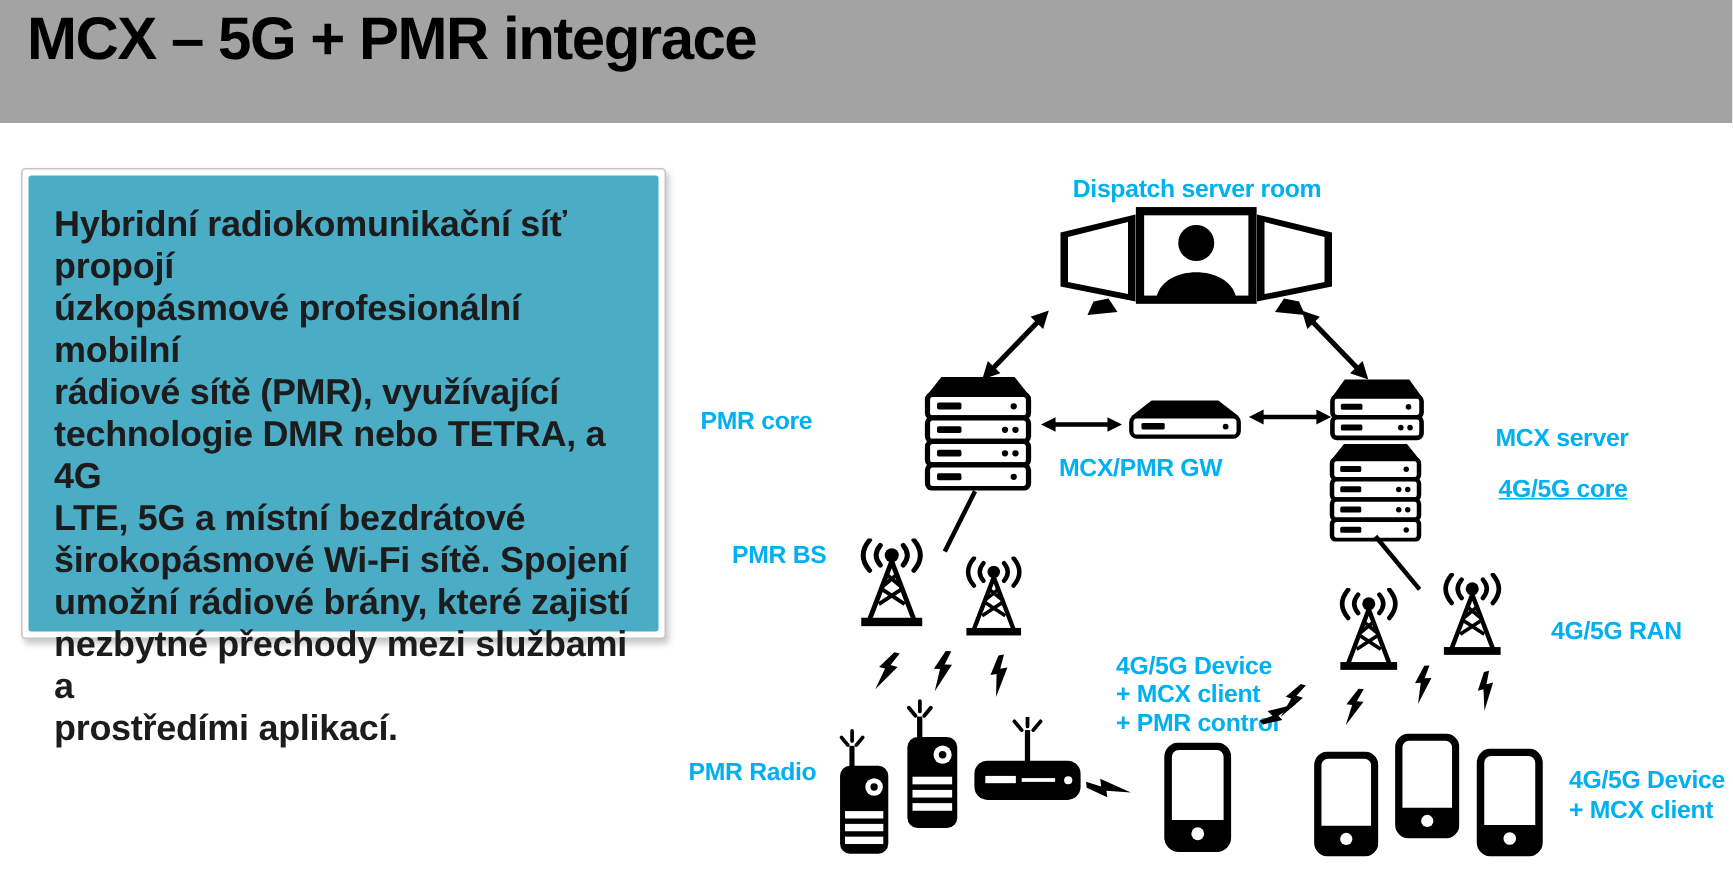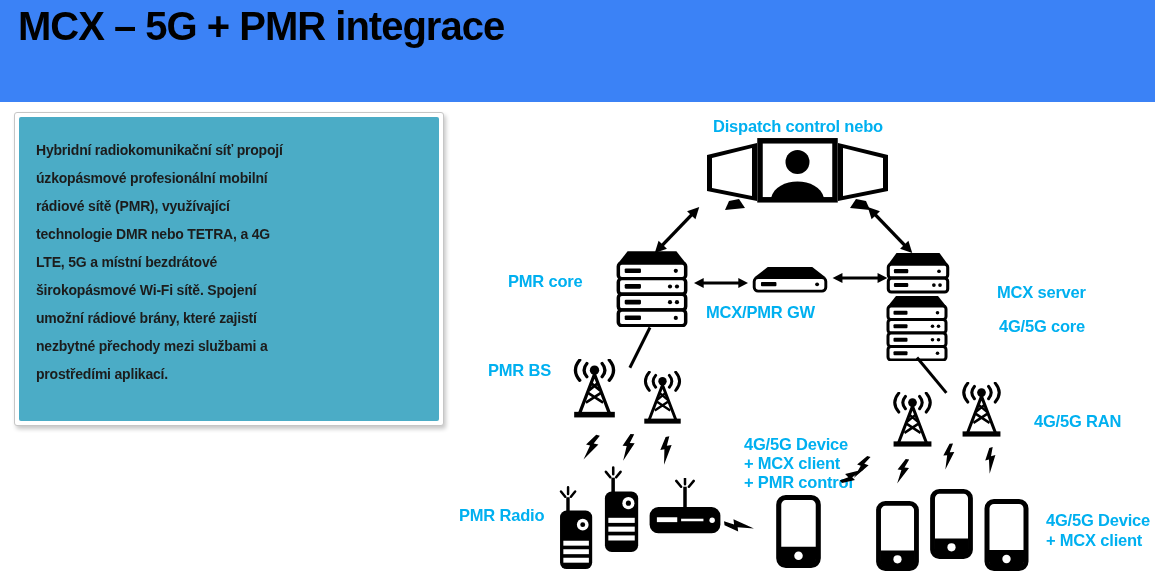--- a/index.html
+++ b/index.html
@@ -3,38 +3,38 @@
 <meta charset="utf-8">
 <style>
   html,body{margin:0;padding:0;}
   body{
     width:1155px;height:585px;position:relative;overflow:hidden;
     background:#ffffff;font-family:"Liberation Sans","DejaVu Sans",sans-serif;
   }
   .abs{position:absolute;}
   
   .header{
-    position:absolute;left:0;top:0;width:1155px;height:102px;background:#3b82f6;
+    position:absolute;left:0;top:0;width:1155px;height:82px;background:#a3a3a3;
   }
   .title{
     position:absolute;left:18px;top:4px;margin:0;
     font-size:40px;font-weight:bold;color:#000;letter-spacing:-1px;white-space:nowrap;
   }
   
   .panel-frame{
     position:absolute;left:14px;top:112px;width:430px;height:314px;
     box-sizing:border-box;background:#fff;border:1px solid #c6c6c6;border-radius:3px;
     padding:4px;box-shadow:2px 3px 4px rgba(0,0,0,.22);
   }
   .panel{
     width:100%;height:100%;box-sizing:border-box;background:#4BACC6;border-radius:2px;
   }
   .panel-text{
     padding:19px 12px 0 17px;
-    font-size:14px;line-height:28px;font-weight:bold;color:#1c1c1c;
+    font-size:24px;line-height:28px;font-weight:bold;color:#1c1c1c;
     letter-spacing:-0.2px;white-space:pre-line;
   }
   
   .lbl{
     position:absolute;color:#00B0F0;font-weight:bold;font-size:16.5px;
     letter-spacing:-0.2px;white-space:nowrap;line-height:19px;
   }
   svg{display:block;}
   svg .ink{fill:#000;}
   svg .stroke{stroke:#000;fill:none;}
@@ -56,21 +56,21 @@
 LTE, 5G a místní bezdrátové
 širokopásmové Wi-Fi sítě. Spojení
 umožní rádiové brány, které zajistí
 nezbytné přechody mezi službami a
 prostředími aplikací.</div>
   </div>
 </div>
 
 <div>
 
-  <div class="lbl" style="left:702px;top:117px;width:192px;text-align:center;">Dispatch control nebo</div>
+  <div class="lbl" style="left:702px;top:117px;width:192px;text-align:center;">Dispatch server room</div>
   <svg class="abs" style="left:705px;top:138px;" width="185" height="78" viewBox="0 0 185 78">
     <polygon class="ink" points="2,17 52,5 52,63 2,53"></polygon>
     <polygon points="7,20 47,10 47,58 7,50" fill="#fff"></polygon>
     <polygon class="ink" points="24,63 34,61 40,70 20,72"></polygon>
     <polygon class="ink" points="183,17 133,5 133,63 183,53"></polygon>
     <polygon points="178,20 138,10 138,58 178,50" fill="#fff"></polygon>
     <polygon class="ink" points="161,63 151,61 145,70 165,72"></polygon>
     <rect x="55" y="2.8" width="75" height="59" fill="#fff" stroke="#000" stroke-width="5.5"></rect>
     <circle class="ink" cx="92.5" cy="24" r="12"></circle>
     <path class="ink" d="M66,60 C71,38 114,38 119,60 L119,60.5 L66,60.5 Z"></path>
@@ -80,21 +80,21 @@
     <line x1="10" y1="7" x2="54" y2="7" stroke="#000" stroke-width="3.4"></line>
     <polygon class="ink" points="0,7 11.5,1.2 11.5,12.8"></polygon>
       <polygon class="ink" points="64,7 52.5,1.2 52.5,12.8"></polygon>
   </svg>
   <svg class="abs" style="left:858px;top:223px;transform:rotate(46deg);" width="64" height="14" viewBox="0 0 64 14">
     <line x1="10" y1="7" x2="54" y2="7" stroke="#000" stroke-width="3.4"></line>
     <polygon class="ink" points="0,7 11.5,1.2 11.5,12.8"></polygon>
       <polygon class="ink" points="64,7 52.5,1.2 52.5,12.8"></polygon>
   </svg>
 
-  <div class="lbl" style="left:508px;top:272px;text-align:center;">PMR core</div>
+  <div class="lbl" style="left:467px;top:272px;text-align:center;">PMR core</div>
   <svg class="abs" style="left:616px;top:250px;" width="72" height="77" viewBox="0 0 62 66">
     <polygon class="ink" points="10,1 52,1 60,11 2,11"></polygon>
     <rect x="2" y="11" width="58" height="13.5" rx="3" fill="#fff" stroke="#000" stroke-width="3"></rect>
     <rect x="2" y="24.5" width="58" height="13.5" rx="3" fill="#fff" stroke="#000" stroke-width="3"></rect>
     <rect x="2" y="38" width="58" height="13.5" rx="3" fill="#fff" stroke="#000" stroke-width="3"></rect>
     <rect x="2" y="51.5" width="58" height="13.5" rx="3" fill="#fff" stroke="#000" stroke-width="3"></rect>
     <rect class="ink" x="7.5" y="15.7" width="14" height="4" rx="1"></rect>
       <circle class="ink" cx="51.5" cy="17.8" r="1.8"></circle>
     <rect class="ink" x="7.5" y="29.2" width="14" height="4" rx="1"></rect>
       <circle class="ink" cx="46.5" cy="31.3" r="1.8"></circle>
@@ -129,21 +129,21 @@
     <polygon class="ink" points="10,1 52,1 60,12 2,12"></polygon>
     <rect x="2" y="12" width="58" height="13.5" rx="3" fill="#fff" stroke="#000" stroke-width="3"></rect>
     <rect x="2" y="25.5" width="58" height="13.5" rx="3" fill="#fff" stroke="#000" stroke-width="3"></rect>
     <rect class="ink" x="7.5" y="16.7" width="14" height="4" rx="1"></rect>
       <circle class="ink" cx="51.5" cy="18.8" r="1.8"></circle>
     <rect class="ink" x="7.5" y="30.2" width="14" height="4" rx="1"></rect>
       <circle class="ink" cx="46.5" cy="32.3" r="1.8"></circle>
       <circle class="ink" cx="52.5" cy="32.3" r="1.8"></circle>
   </svg>
 
-  <div class="lbl" style="left:999px;top:317px;">4G/5G core</div>
+  <div class="lbl" style="left:999px;top:317px;text-decoration:underline;">4G/5G core</div>
   <svg class="abs" style="left:886px;top:295px;" width="62" height="66" viewBox="0 0 62 66">
     <polygon class="ink" points="10,1 52,1 60,11 2,11"></polygon>
     <rect x="2" y="11" width="58" height="13.5" rx="3" fill="#fff" stroke="#000" stroke-width="3"></rect>
     <rect x="2" y="24.5" width="58" height="13.5" rx="3" fill="#fff" stroke="#000" stroke-width="3"></rect>
     <rect x="2" y="38" width="58" height="13.5" rx="3" fill="#fff" stroke="#000" stroke-width="3"></rect>
     <rect x="2" y="51.5" width="58" height="13.5" rx="3" fill="#fff" stroke="#000" stroke-width="3"></rect>
     <rect class="ink" x="7.5" y="15.7" width="14" height="4" rx="1"></rect>
       <circle class="ink" cx="51.5" cy="17.8" r="1.8"></circle>
     <rect class="ink" x="7.5" y="29.2" width="14" height="4" rx="1"></rect>
       <circle class="ink" cx="46.5" cy="31.3" r="1.8"></circle>

